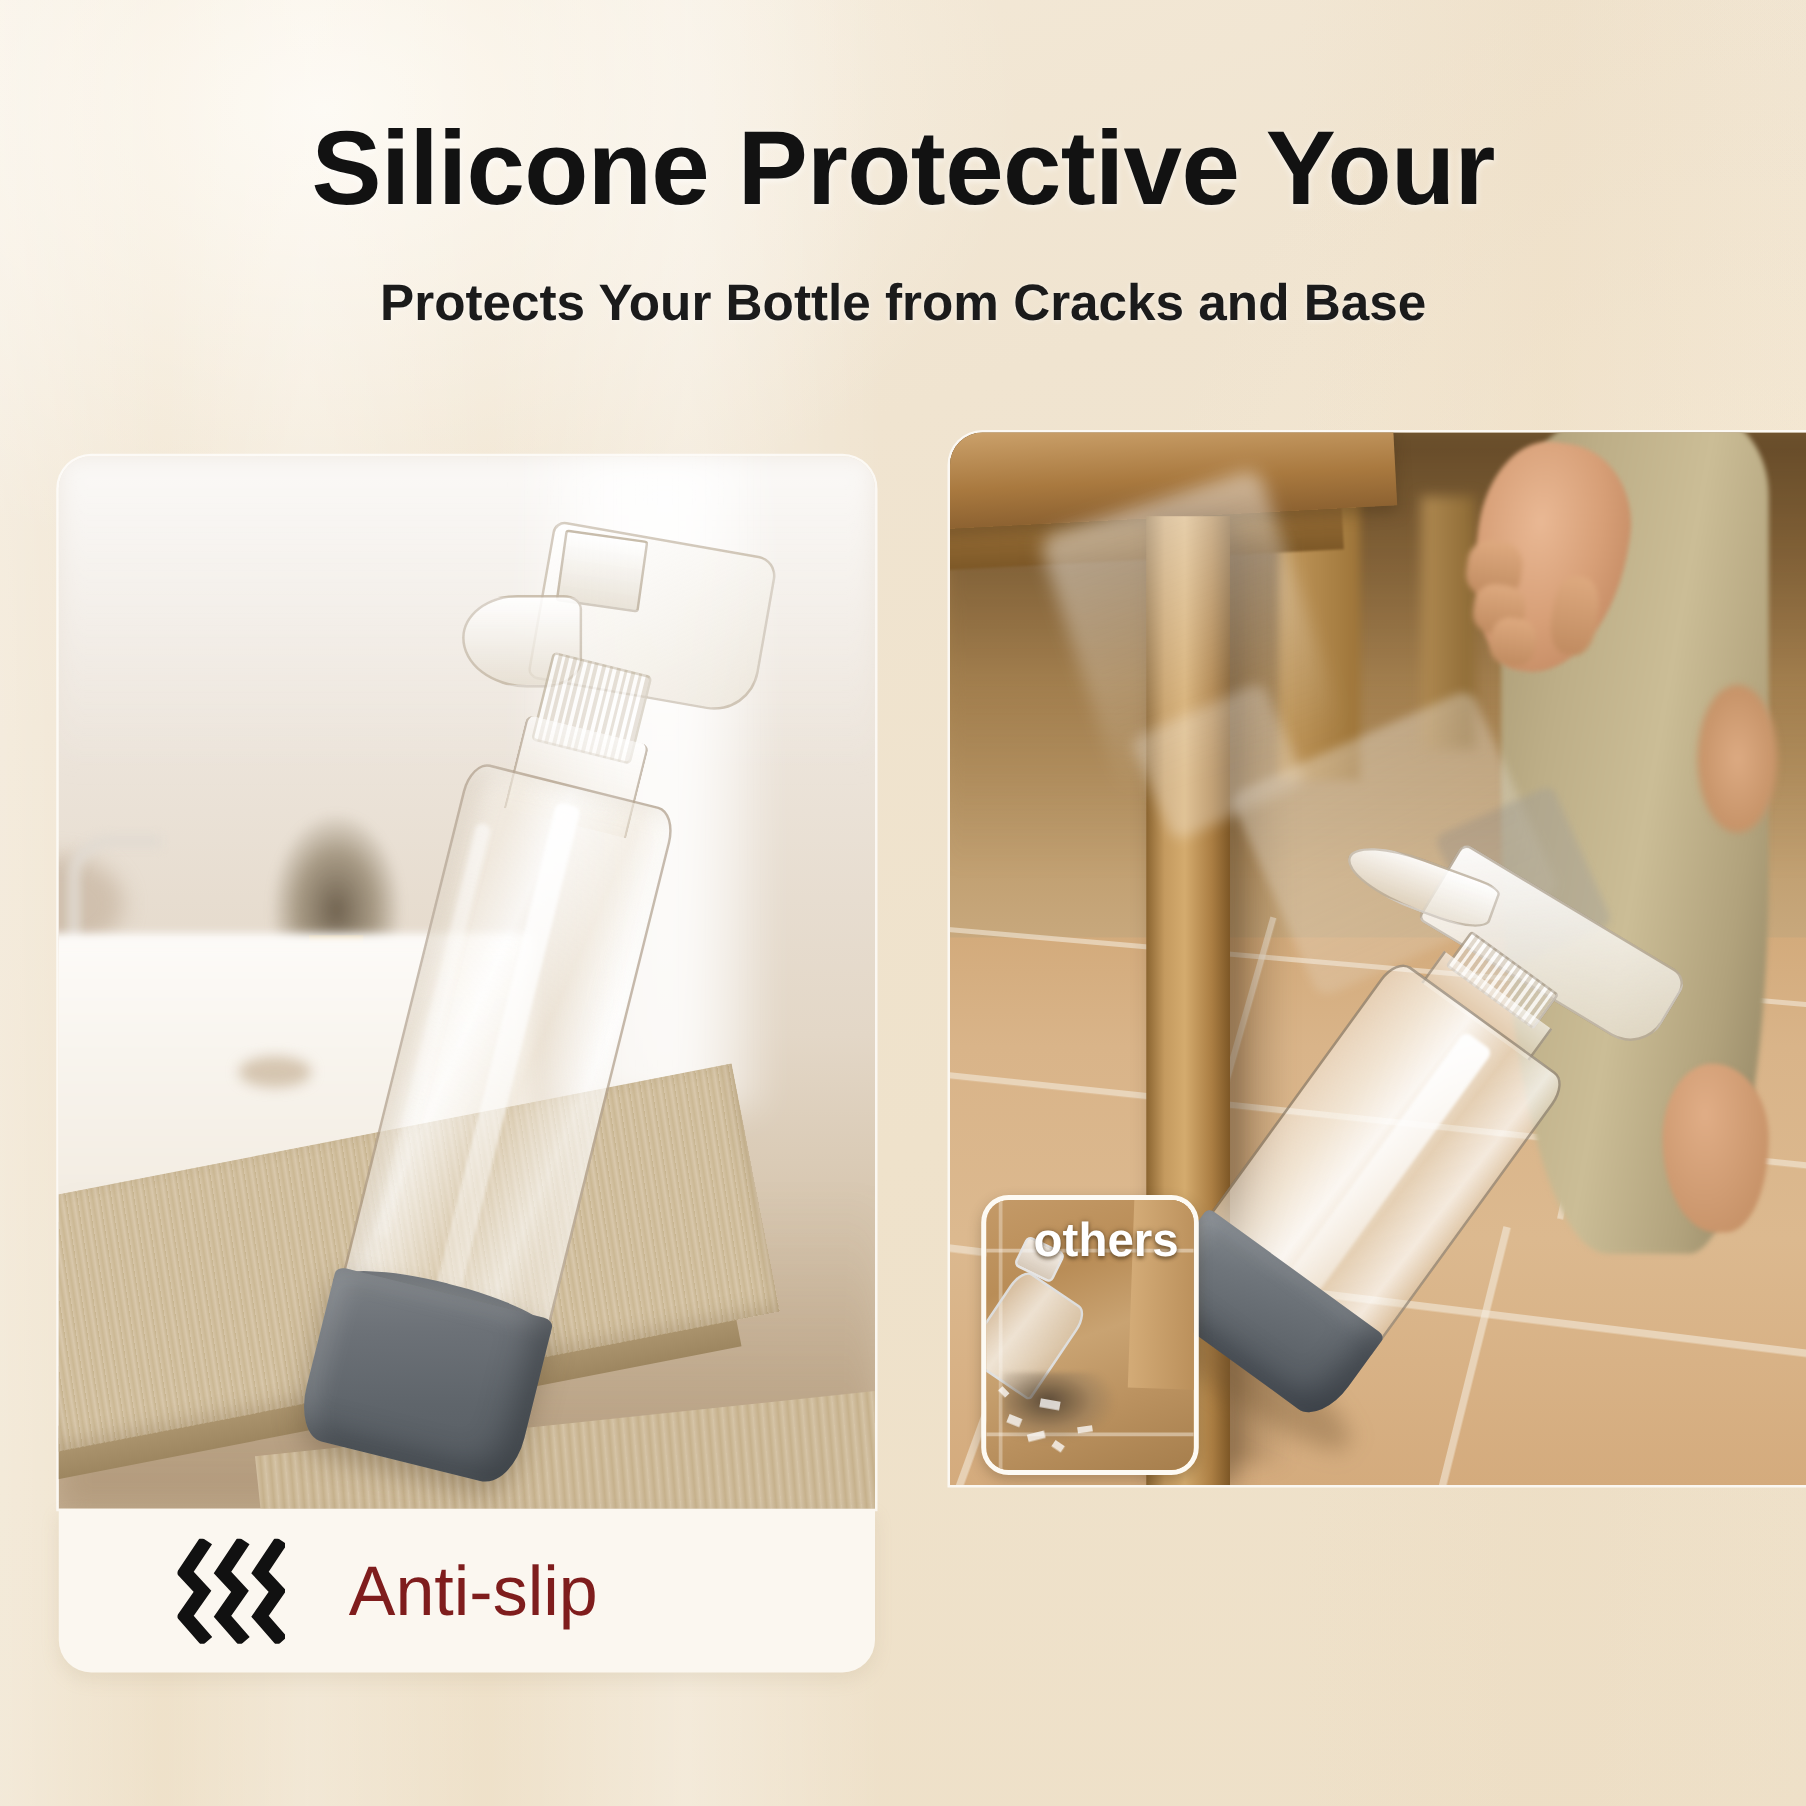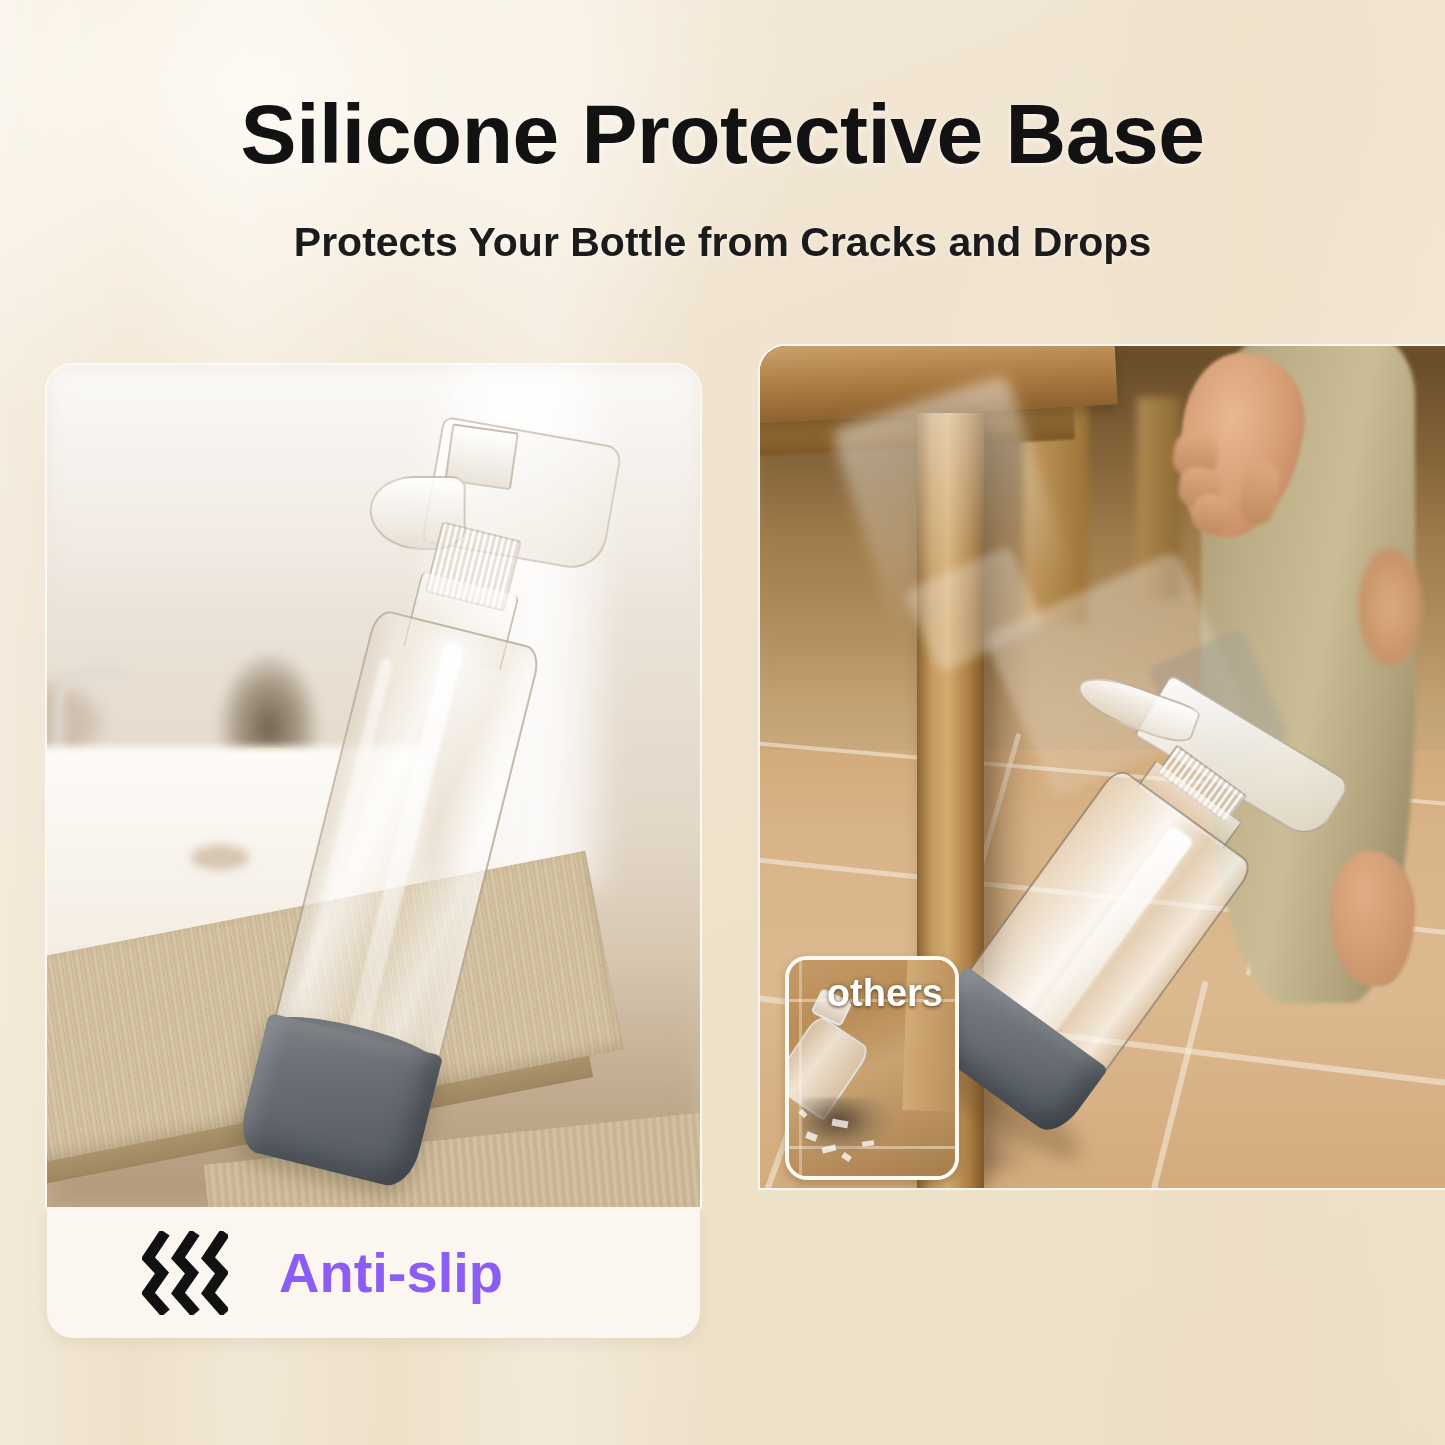--- a/index.html
+++ b/index.html
@@ -53,21 +53,21 @@
   }
   .caption{
     position:relative;width:100%;height:131px;
     background:#fbf7f0;
     border-bottom-left-radius:26px;border-bottom-right-radius:26px;
     display:flex;align-items:center;
     box-shadow:0 6px 14px rgba(180,160,130,.18);
   }
   .cap-icon{margin-left:92px;width:92px;height:88px;flex:0 0 auto;
     display:flex;align-items:center;justify-content:center;}
-  .cap-text{margin-left:48px;font-size:56px;font-weight:bold;color:#8b5cf6;white-space:nowrap;}
+  .cap-text{margin-left:48px;font-size:56px;font-weight:normal;color:#7f1d1d;white-space:nowrap;}
 
   
   .lp-bg{
     position:absolute;inset:0;
     background:
       linear-gradient(180deg,#efe9e2 0%,#ece4da 28%,#e7ddd0 42%,#e3d7c7 55%,#d8c8b2 70%,#cdb99f 86%,#c4ae92 100%);
   }
   .lp-wallR{ 
     position:absolute;left:56%;top:0;width:30%;height:62%;
     background:linear-gradient(90deg,rgba(255,255,255,0) 0%,rgba(255,255,255,.80) 35%,rgba(255,255,255,.88) 70%,rgba(255,255,255,.25) 100%);
@@ -407,22 +407,22 @@
   }
 
   
   .cap-icon svg{display:block;}
 </style>
 </head>
 <body>
 
 <div id="root">
 
-  <div class="title">Silicone Protective Base</div>
-  <div class="subtitle">Protects Your Bottle from Cracks and Drops</div>
+  <div class="title">Silicone Protective Your</div>
+  <div class="subtitle">Protects Your Bottle from Cracks and Base</div>
 
   <div class="card card-left">
     <div class="photo">
       <div class="lp-bg"></div>
       <div class="lp-wallTop"></div>
       <div class="lp-wallR"></div>
       <div class="lp-sink"></div>
       <div class="lp-faucet"></div>
       <div class="lp-plantTop"></div>
       <div class="lp-plantPot"></div>

